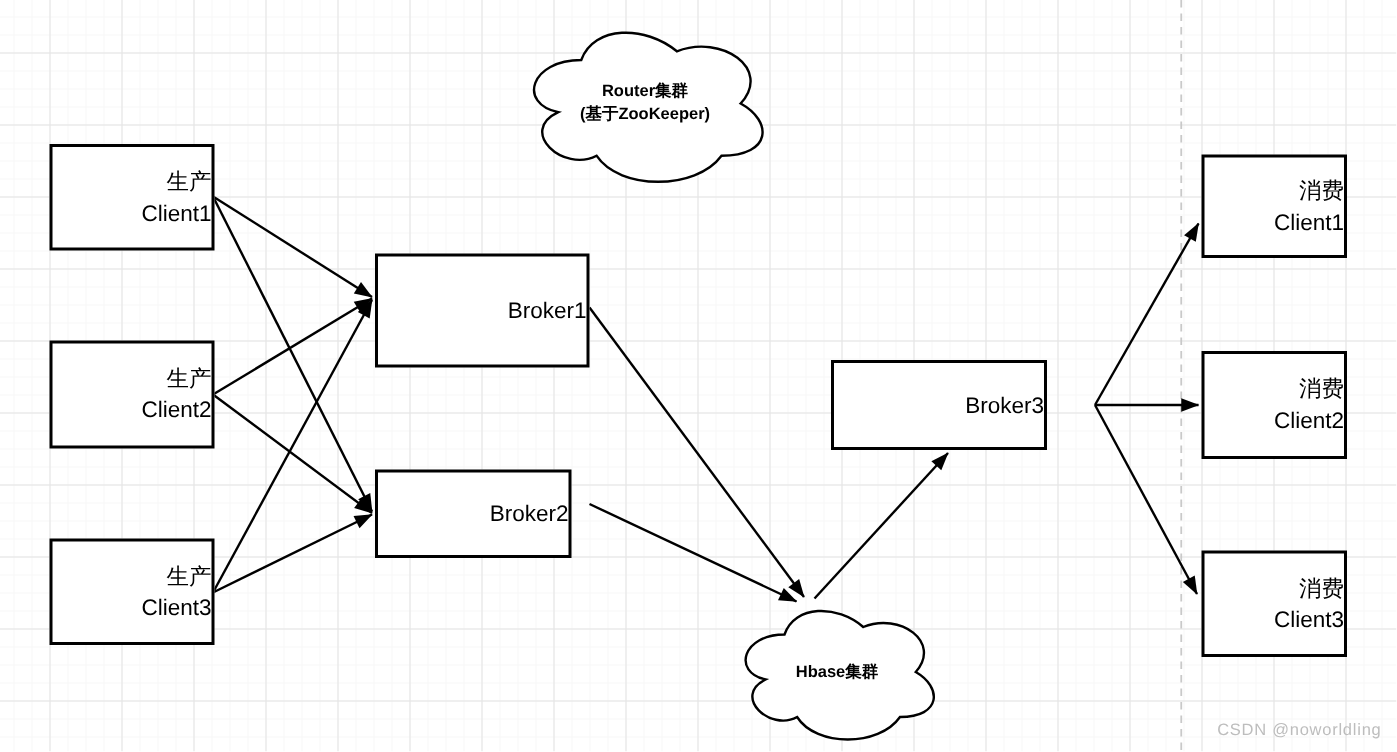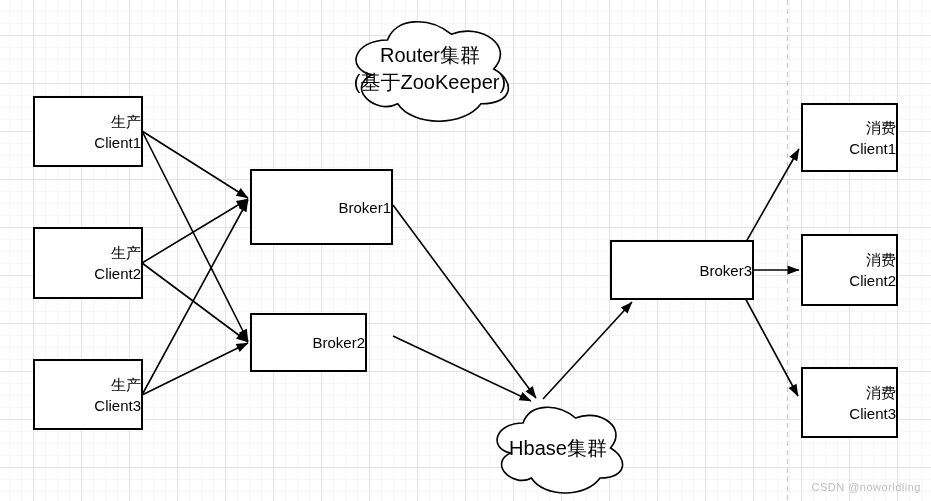--- a/index.html
+++ b/index.html
@@ -24,21 +24,21 @@
     position:absolute; box-sizing:border-box;
     display:flex; flex-direction:column; align-items:flex-end; justify-content:center;
     background:#ffffff; border:2px solid #000;
     font-size:15px; line-height:1.4; text-align:center;
   }
   .cloud-label {
     position:absolute; display:flex; flex-direction:column;
     align-items:center; justify-content:center;
     font-size:15px; line-height:1.35; text-align:center; pointer-events:none;
   }
-  .cloud-label .l1 { font-size:20px; }
+  .cloud-label .l1 { font-size:11px;font-weight:bold; }
   .watermark {
     position:absolute; right:10px; bottom:8px;
     font-size:11px; color:#bdbdbd; letter-spacing:0.5px;
   }
 </style>
 </head>
 <body>
 
 <div class="stage">
 
@@ -80,24 +80,24 @@
     <span>Client2</span>
   </div>
   <div class="node" style="left:33px; top:359px; width:110px; height:71px;">
     <span>生产</span>
     <span>Client3</span>
   </div>
 
   <div class="node" style="left:250px; top:169px; width:143px; height:76px;">
     <span>Broker1</span>
   </div>
-  <div class="node" style="left:250px; top:313px; width:117px; height:59px;">
+  <div class="node" style="left:250px; top:313px; width:131px; height:59px;">
     <span>Broker2</span>
   </div>
-  <div class="node" style="left:610px; top:240px; width:144px; height:60px;">
+  <div class="node" style="left:554px; top:240px; width:144px; height:60px;">
     <span>Broker3</span>
   </div>
 
   <div class="node" style="left:801px; top:103px; width:97px; height:69px;">
     <span>消费</span>
     <span>Client1</span>
   </div>
   <div class="node" style="left:801px; top:234px; width:97px; height:72px;">
     <span>消费</span>
     <span>Client2</span>

